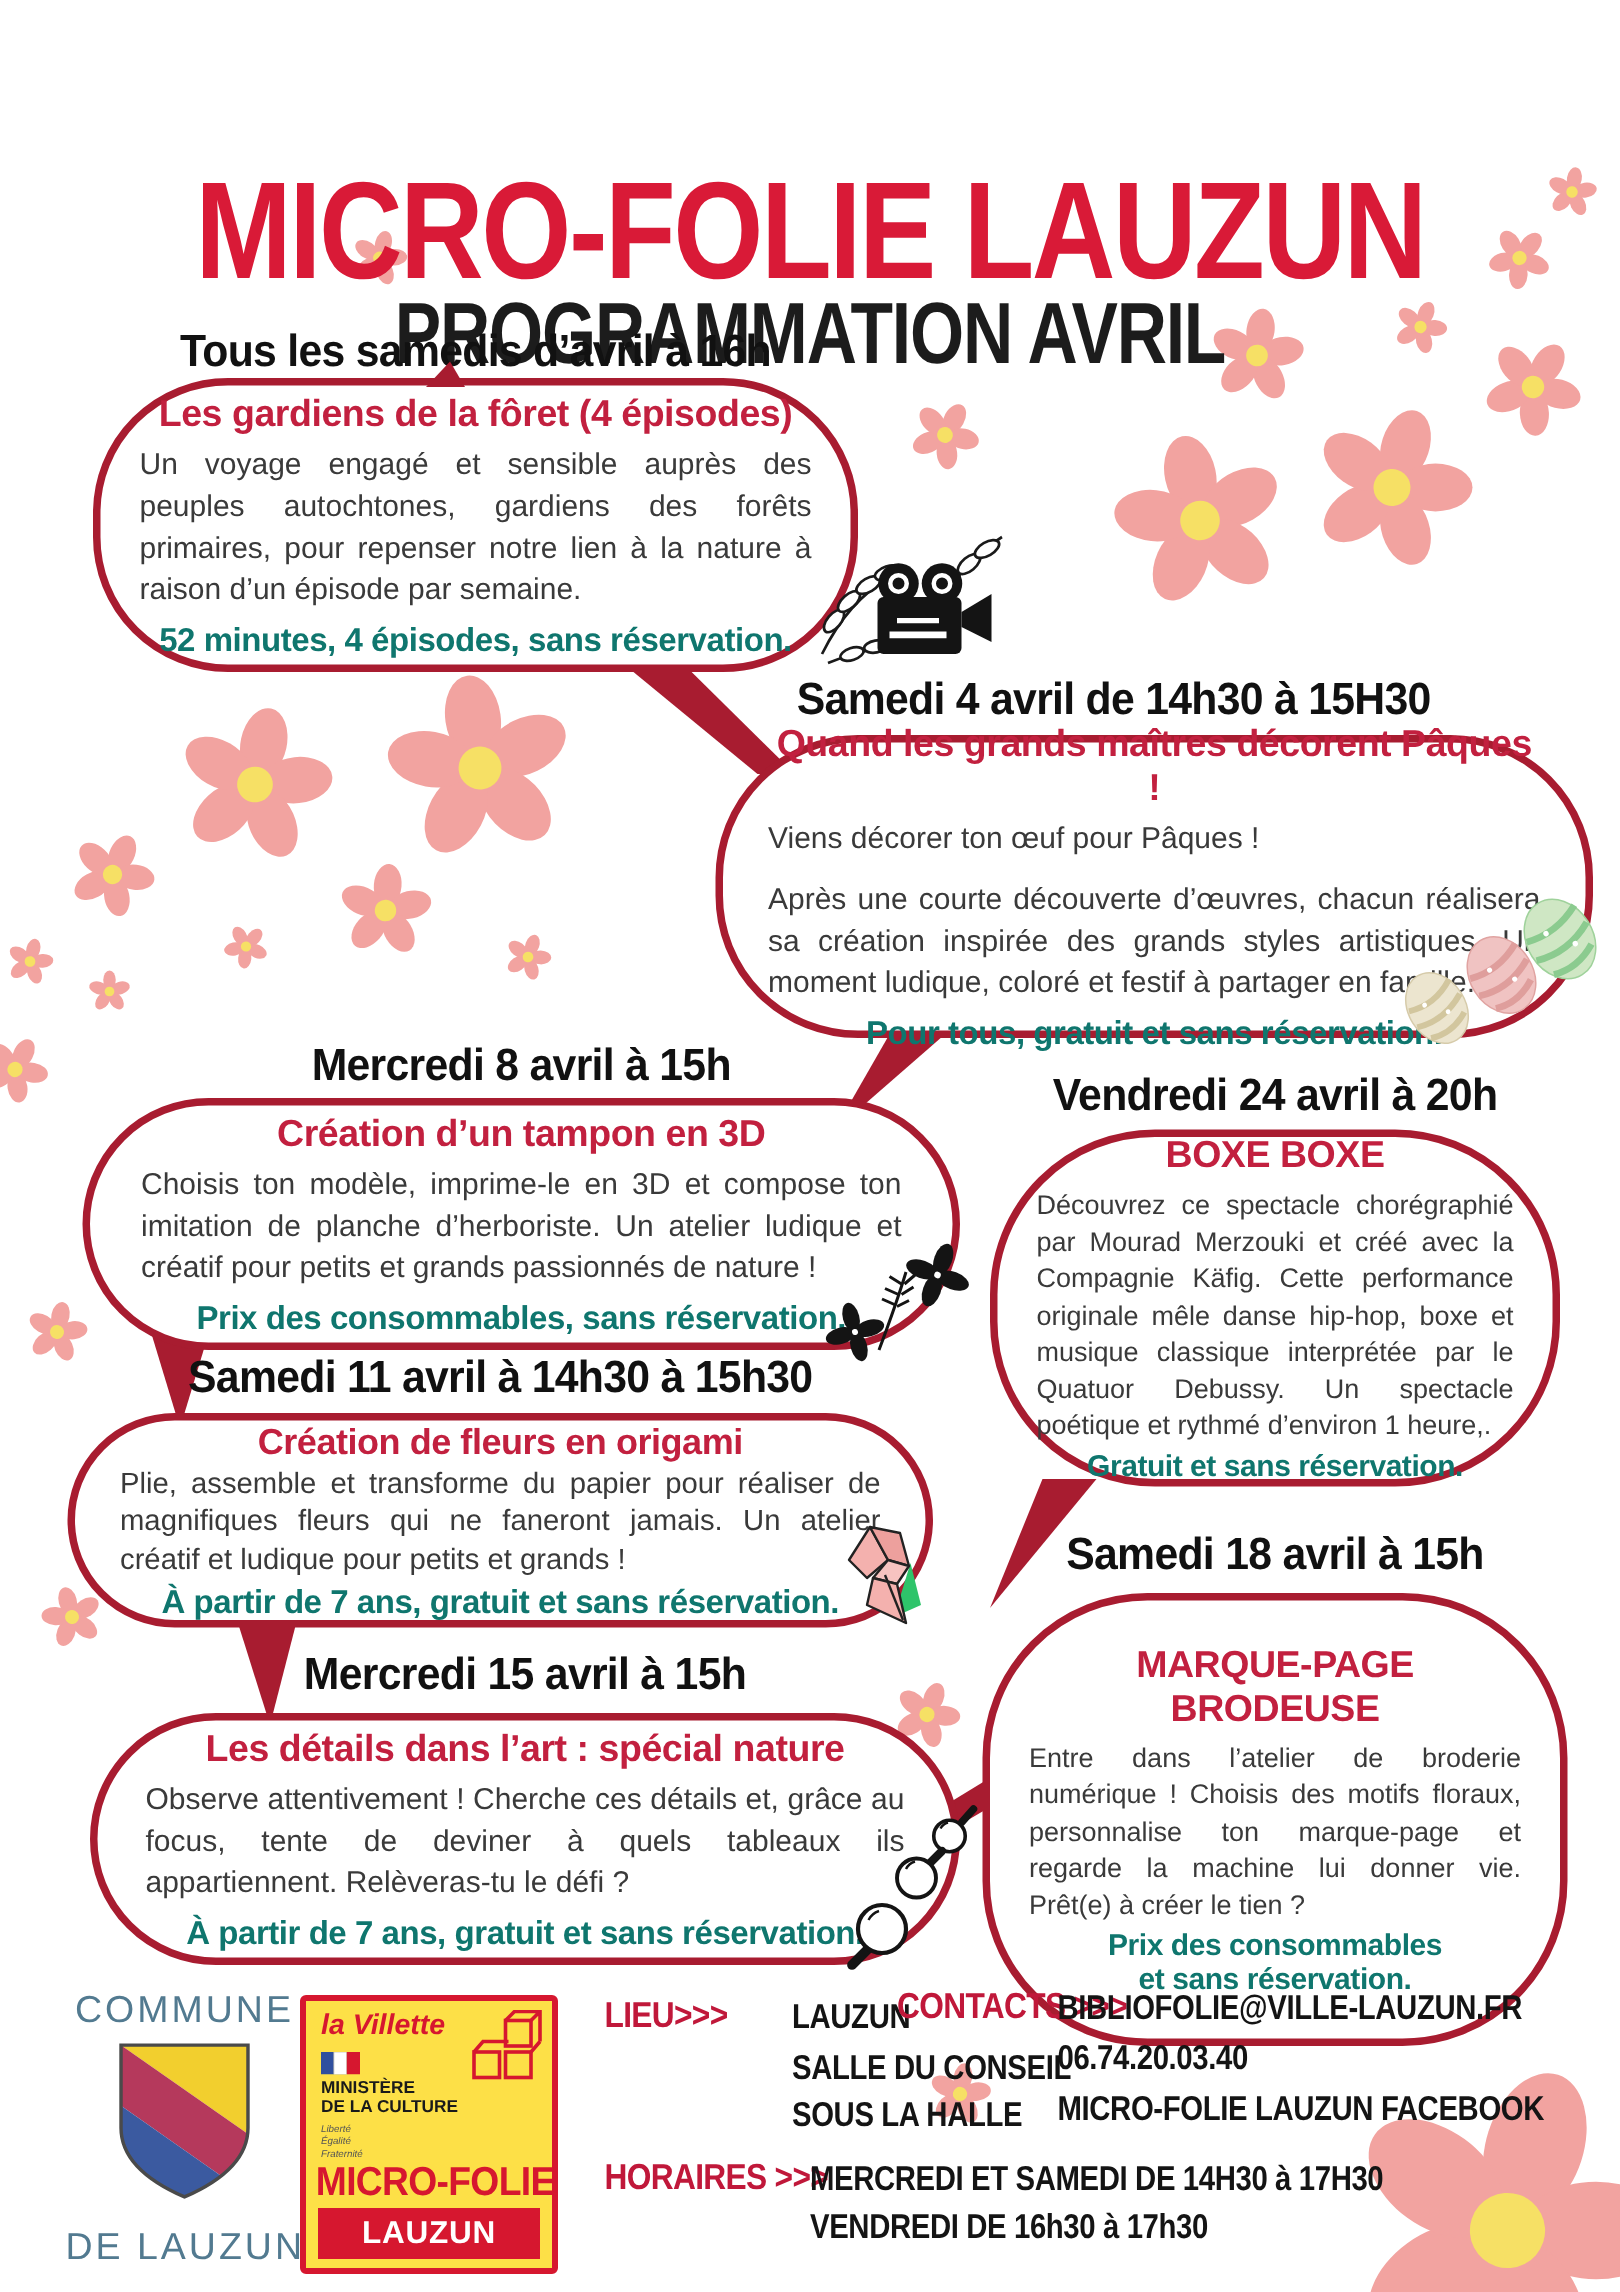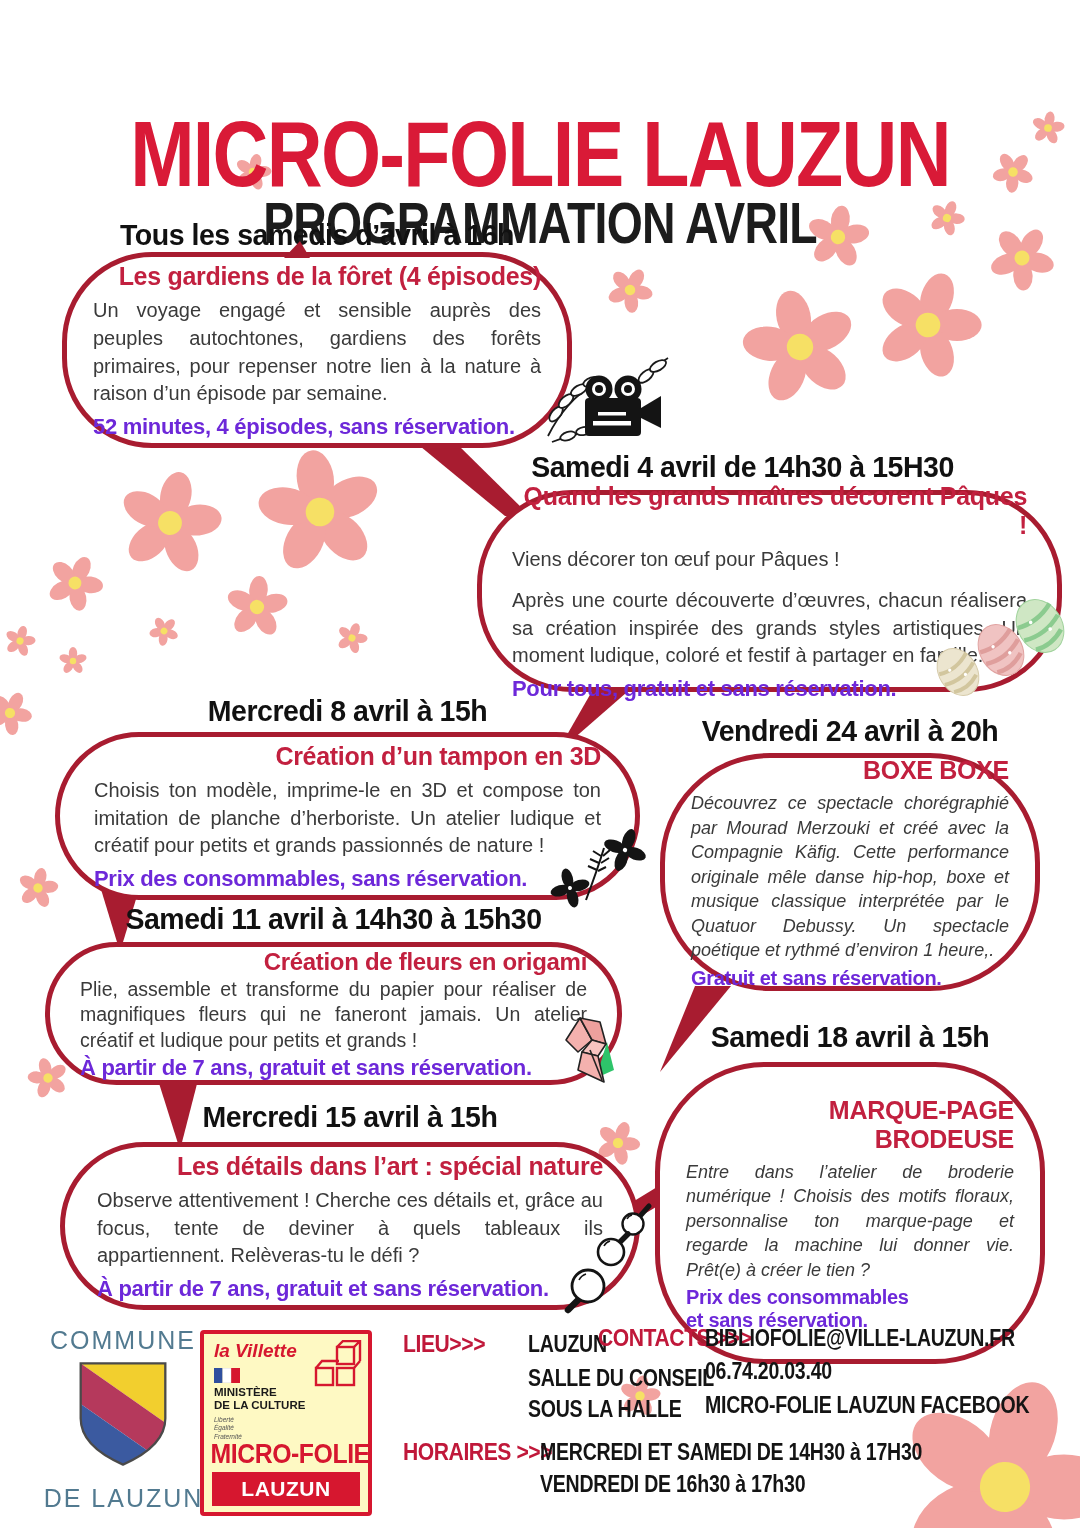--- a/index.html
+++ b/index.html
@@ -25,31 +25,31 @@
     position:absolute; text-align:center; color:#111111; font-weight:bold;
     font-size:30px; transform:scaleX(0.95); transform-origin:center;
     white-space:nowrap; z-index:2; letter-spacing:-0.5px;
   }
   .bubble{
     position:absolute; background:#ffffff; border:5px solid #a81c30;
     box-sizing:border-box; z-index:2; display:flex; flex-direction:column;
     justify-content:center;
   }
   .b-title{
-    text-align:right; color:#c2203f; font-weight:bold; font-size:25px;
+    text-align:center; color:#c2203f; font-weight:bold; font-size:25px;
     letter-spacing:-0.3px; margin:2px 0 4px 0;
   }
   .b-title.small{font-size:24px;}
   .b-body{
     margin:2px 0; color:#3a3a3a; text-align:justify; line-height:1.38;
   }
   .w-bubble .b-body{font-size:20px;}
-  .n-bubble .b-body{font-size:18px; line-height:1.36;font-style:italic;}
+  .n-bubble .b-body{font-size:18px; line-height:1.36;}
   .b-note{
-    color:#6d28d9; font-weight:bold; font-size:22px;
+    text-align:center; color:#0f766e; font-weight:bold; font-size:22px;
     margin-top:4px; letter-spacing:-0.3px;
   }
   .n-bubble .b-note{font-size:20px; margin-top:2px;}
   
   .f-label{
     position:absolute; color:#c0183a; font-weight:bold; font-size:24px;
     transform:scaleX(0.88); transform-origin:left; white-space:nowrap; z-index:2;
     letter-spacing:-0.5px;
   }
   .f-line{
@@ -60,21 +60,21 @@
   .commune-top{
     position:absolute; left:50px; top:1326px; width:145px; text-align:center;
     color:#527a90; font-size:25px; letter-spacing:2px; z-index:2;
   }
   .commune-bottom{
     position:absolute; left:36px; top:1484px; width:175px; text-align:center;
     color:#527a90; font-size:25px; letter-spacing:2px; z-index:2;
   }
   .villette-box{
     position:absolute; left:200px; top:1330px; width:172px; height:186px;
-    border:4px solid #d6172f; border-radius:4px; background:#fef9c3;
+    border:4px solid #d6172f; border-radius:4px; background:#fde047;
     box-sizing:border-box; z-index:2;
   }
   .lv-brand{position:absolute; left:10px; top:6px; color:#d6172f; font-weight:bold; font-size:19px; font-style:italic;}
   .lv-min{position:absolute; left:10px; top:52px; color:#1a1a1a; font-weight:bold; font-size:11.5px; line-height:1.15; letter-spacing:0;}
   .lv-motto{position:absolute; left:10px; top:82px; color:#555; font-size:6.5px; font-style:italic; line-height:1.3;}
   .lv-program{
     position:absolute; left:0; top:105px; width:100%; text-align:center;
     color:#d6172f; font-weight:bold; font-size:27px; letter-spacing:-0.5px;
     transform:scaleX(0.92); transform-origin:center; white-space:nowrap;
   }

